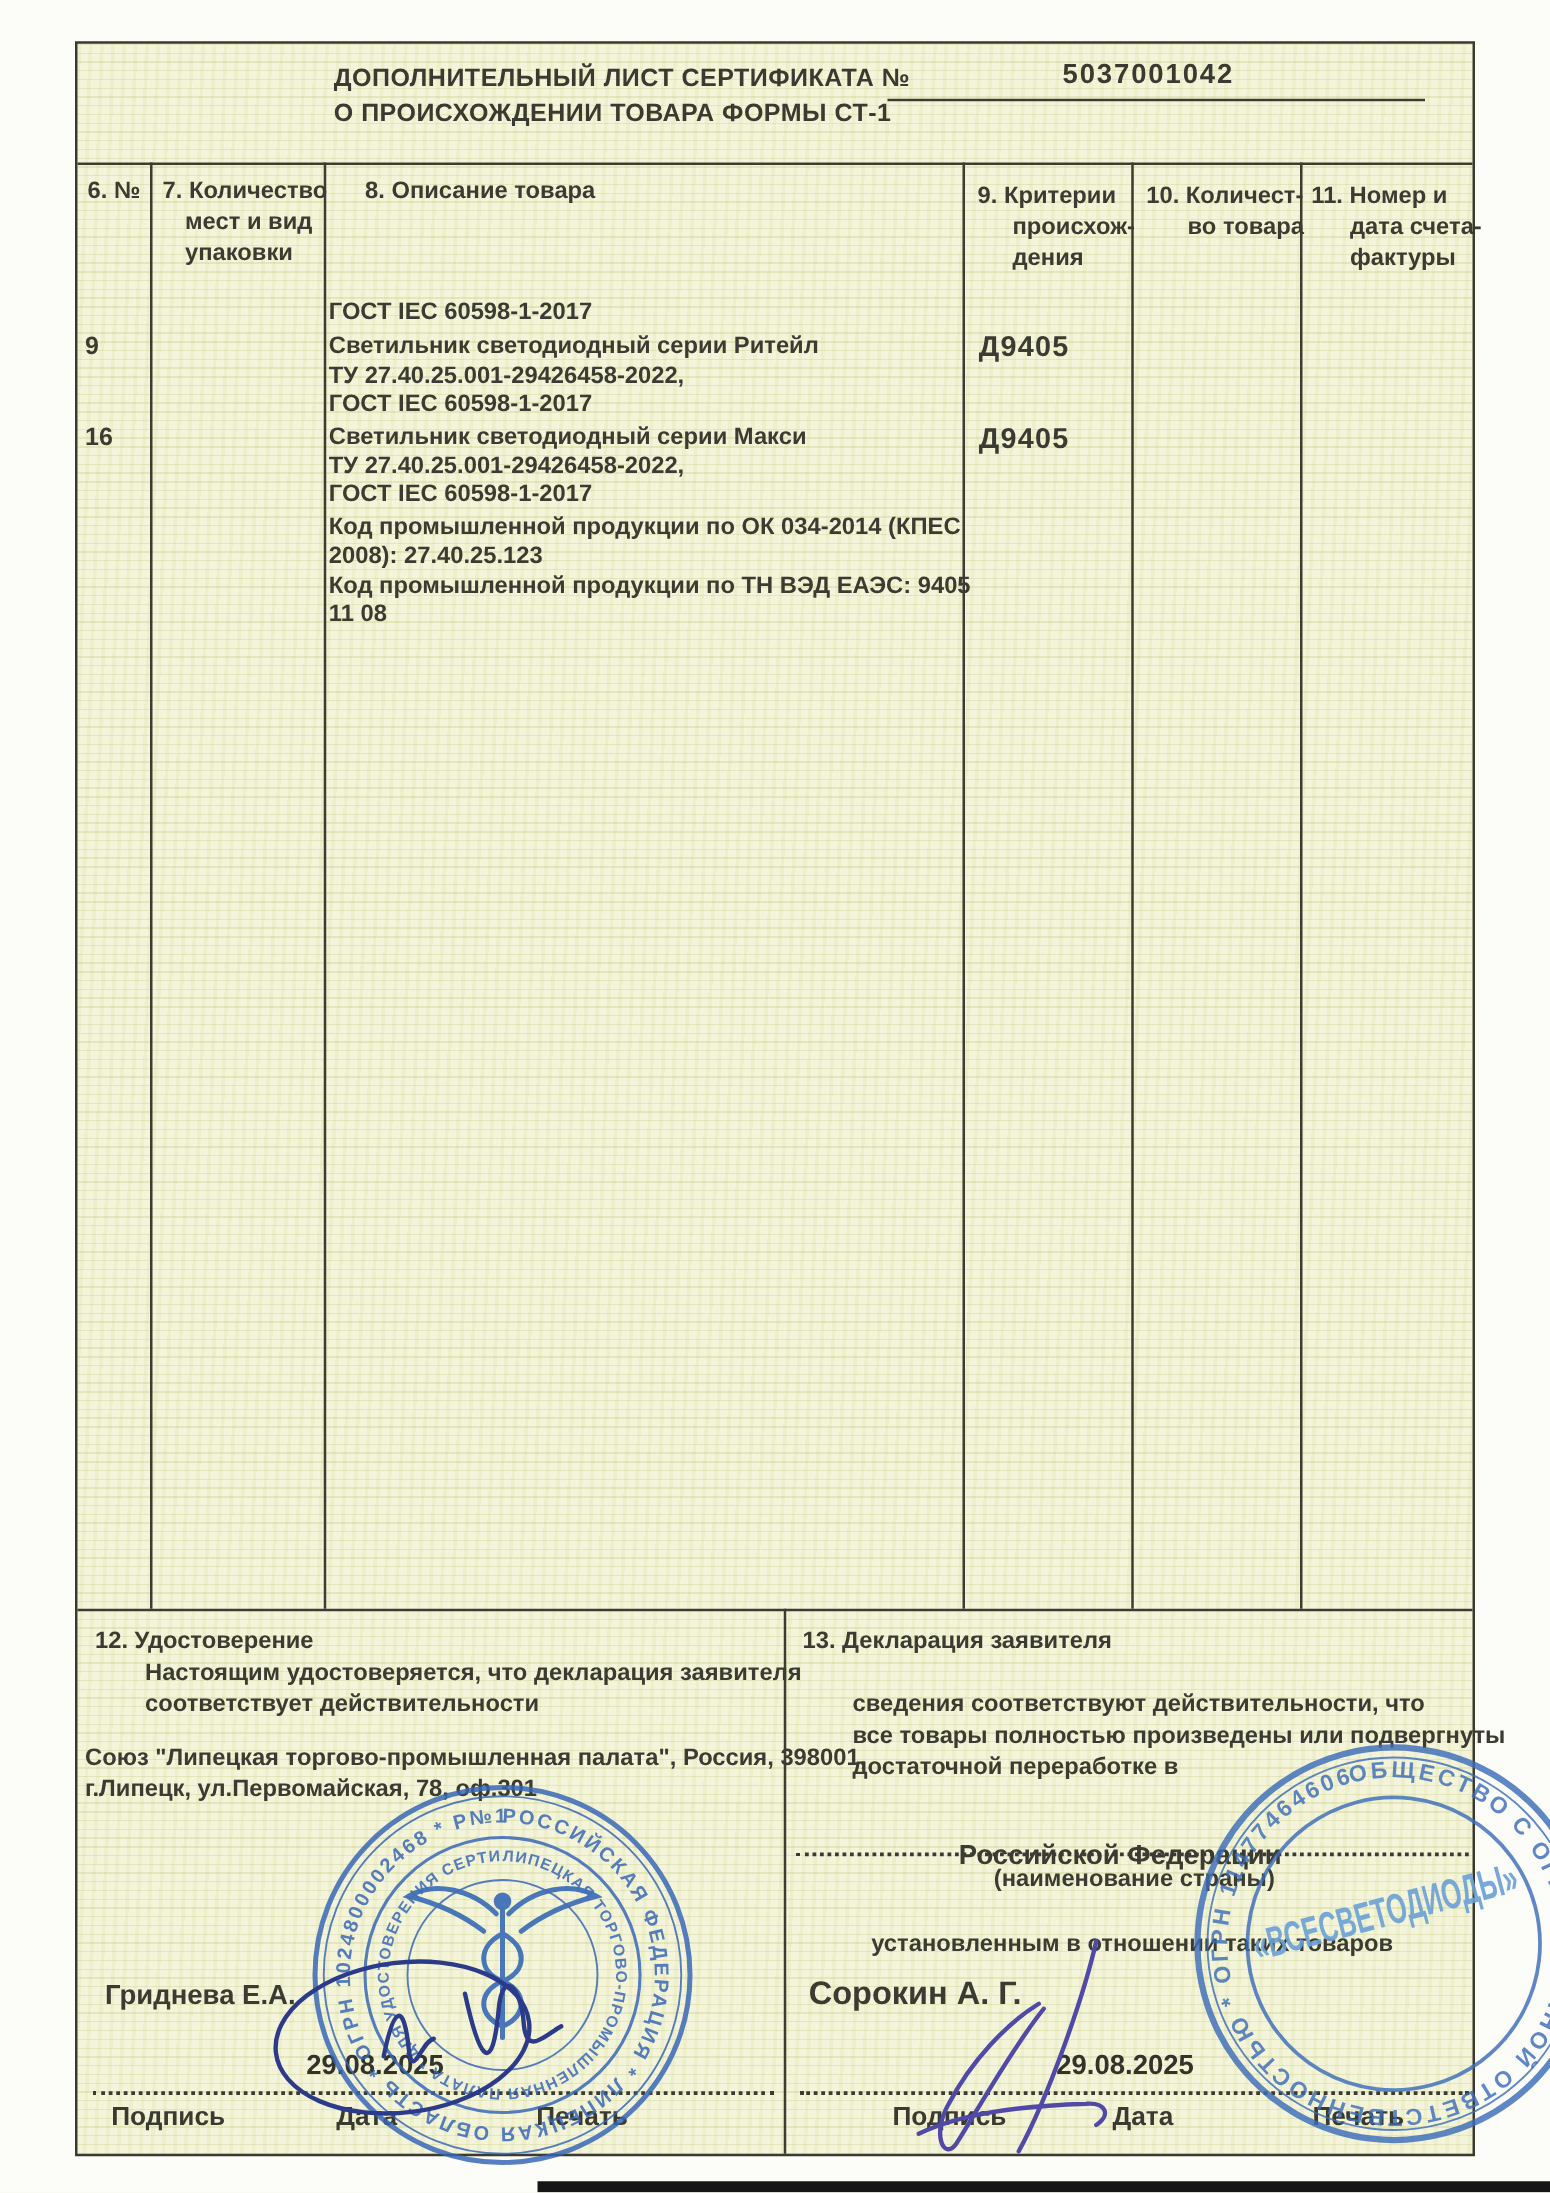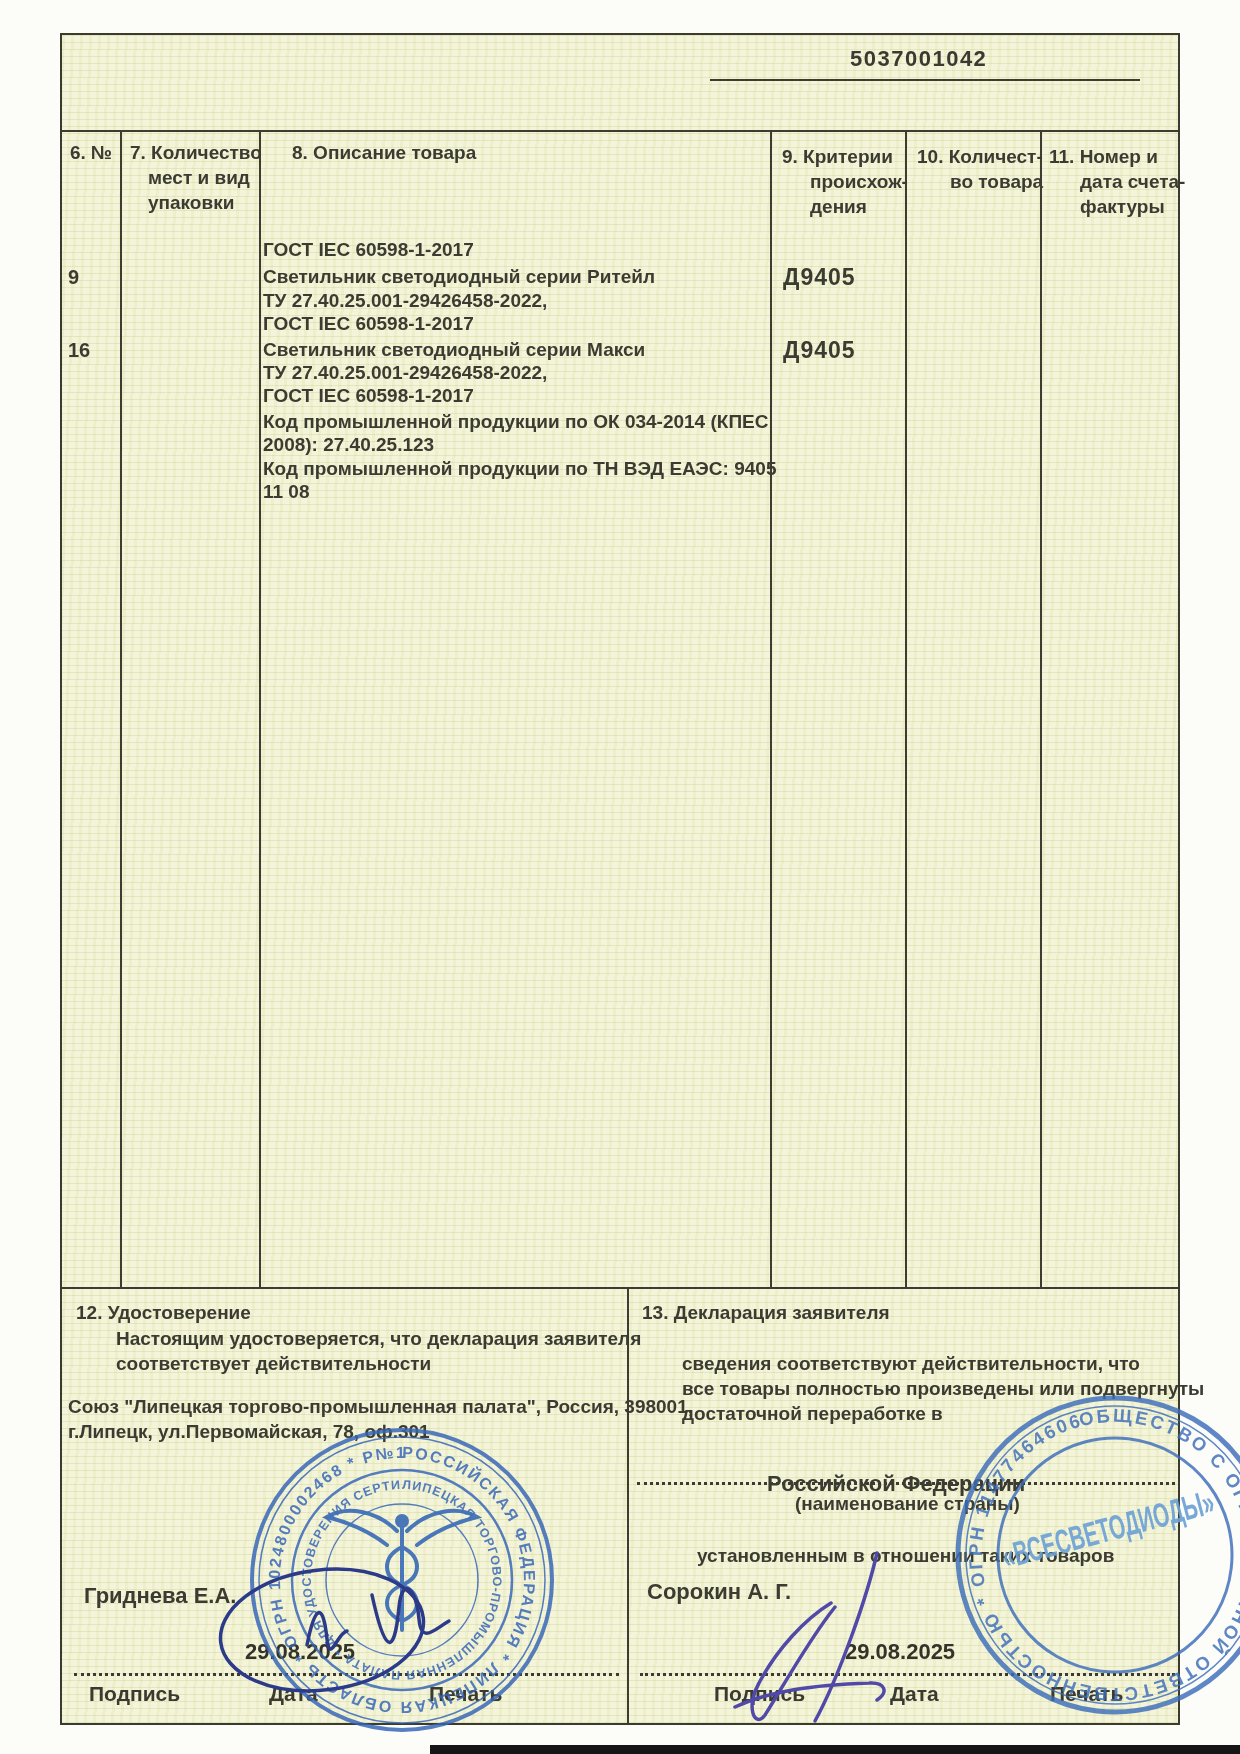--- a/index.html
+++ b/index.html
@@ -26,20 +26,22 @@
   .stamp{position:absolute;opacity:.9;}
   .sig{position:absolute;}
   .scan-bar{position:absolute;background:#161616;}
 </style>
 </head>
 <body>
 
 <div class="sheet">
   <div class="frame">
 
+    <div class="t" style="left:205px;top:18px;font-size:20px;font-weight:bold;letter-spacing:.4px;">ДОПОЛНИТЕЛЬНЫЙ ЛИСТ СЕРТИФИКАТА №</div>
+    <div class="t" style="left:205px;top:46px;font-size:20px;font-weight:bold;letter-spacing:.4px;">О ПРОИСХОЖДЕНИИ ТОВАРА ФОРМЫ СТ-1</div>
     <div class="t" style="left:788px;top:12px;font-size:22px;font-weight:bold;letter-spacing:1.5px;">5037001042</div>
     <div class="hline" style="left:648px;top:44px;width:430px;"></div>
 
     <div class="hline" style="left:0;top:95px;width:1116px;"></div>
     <div class="hline" style="left:0;top:1252px;width:1116px;"></div>
     <div class="vline" style="left:58px;top:95px;height:1157px;"></div>
     <div class="vline" style="left:197px;top:95px;height:1157px;"></div>
     <div class="vline" style="left:708px;top:95px;height:1157px;"></div>
     <div class="vline" style="left:843px;top:95px;height:1157px;"></div>
     <div class="vline" style="left:978px;top:95px;height:1157px;"></div>
@@ -92,21 +94,21 @@
     <div class="t" style="left:367px;top:1648px;font-size:21px;font-weight:600;">Печать</div>
 
     <div class="t body-txt" style="left:580px;top:1268px;">13. Декларация заявителя</div>
     <div class="t body-txt" style="left:620px;top:1319px;">сведения соответствуют действительности, что</div>
     <div class="t body-txt" style="left:620px;top:1344px;">все товары полностью произведены или подвергнуты</div>
     <div class="t body-txt" style="left:620px;top:1369px;">достаточной переработке в</div>
     <div class="t" style="left:705px;top:1417px;font-size:22px;font-weight:bold;color:#3b3b31;margin-top:20px;">Российской Федерации</div>
     <div class="dots" style="left:575px;top:1447px;width:538px;"></div>
     <div class="t body-txt" style="left:733px;top:1459px;">(наименование страны)</div>
     <div class="t body-txt" style="left:635px;top:1511px;">установленным в отношении таких товаров</div>
-    <div class="t" style="left:585px;top:1545px;font-size:22px;color:#3b3b31;font-weight:600;">Сорокин А. Г.</div>
+    <div class="t" style="left:585px;top:1545px;font-size:26px;color:#3b3b31;font-weight:600;">Сорокин А. Г.</div>
     <div class="t" style="left:783px;top:1605px;font-size:22px;font-weight:bold;color:#33332a;">29.08.2025</div>
     <div class="dots" style="left:578px;top:1638px;width:535px;"></div>
     <div class="t" style="left:652px;top:1648px;font-size:21px;font-weight:600;">Подпись</div>
     <div class="t" style="left:828px;top:1648px;font-size:21px;font-weight:600;">Дата</div>
     <div class="t" style="left:988px;top:1648px;font-size:21px;font-weight:600;">Печать</div>
 
     <svg class="stamp" style="left:185px;top:1390px;width:310px;height:310px;" viewBox="0 0 310 310">
       <defs>
         <path id="sp1o" d="M155,33 a122,122 0 1,1 -0.2,0"></path>
         <path id="sp1i" d="M155,64 a91,91 0 1,1 -0.2,0"></path>

